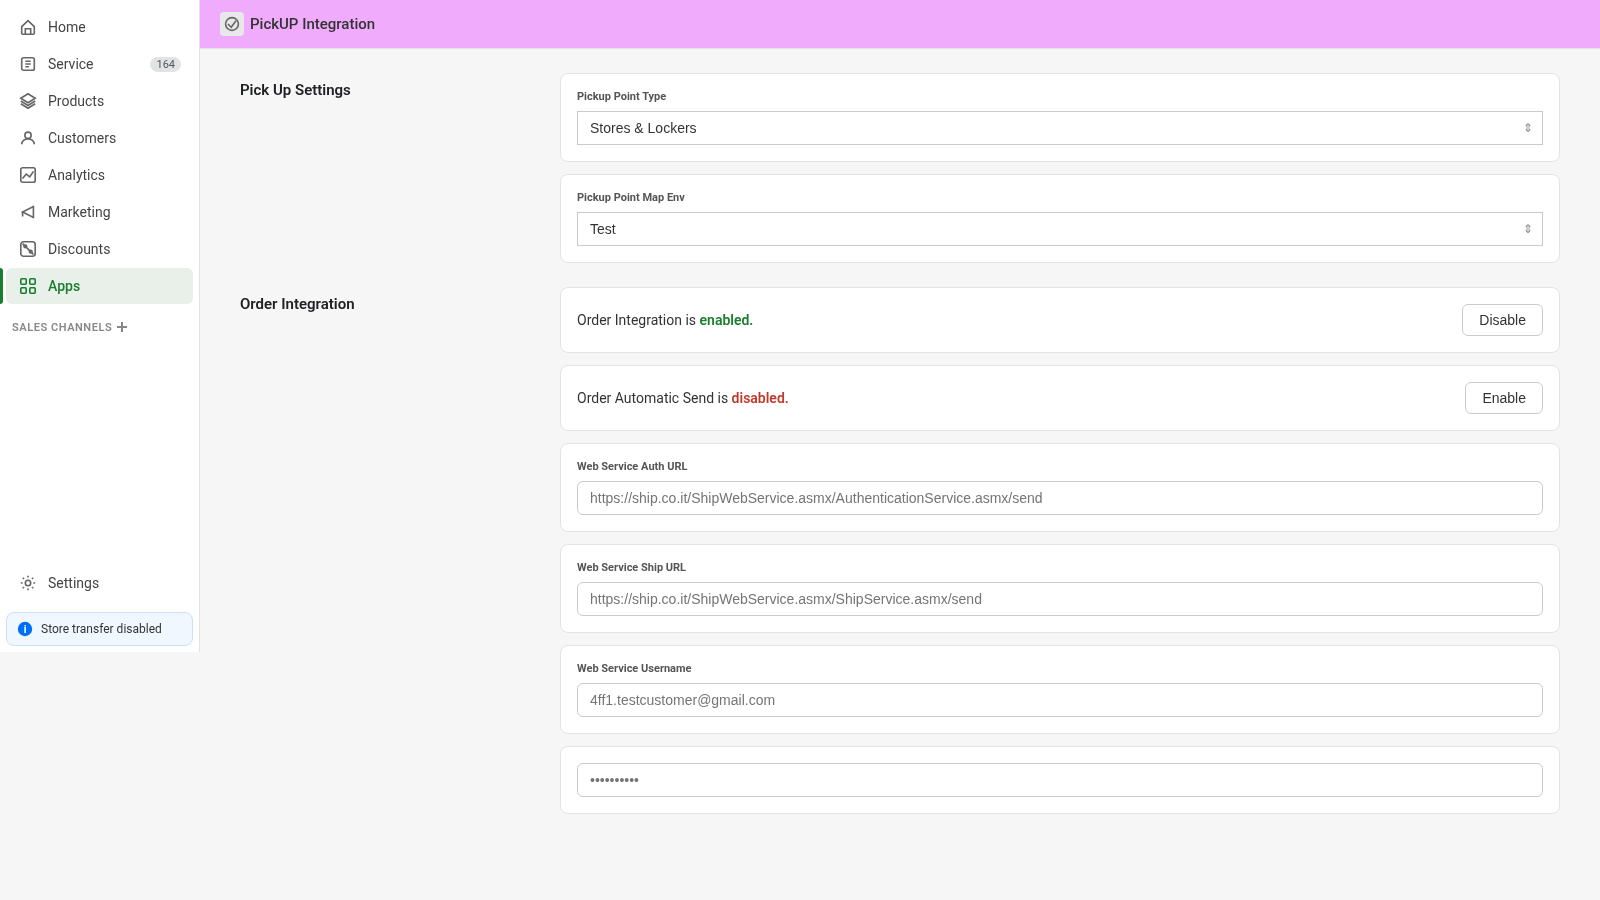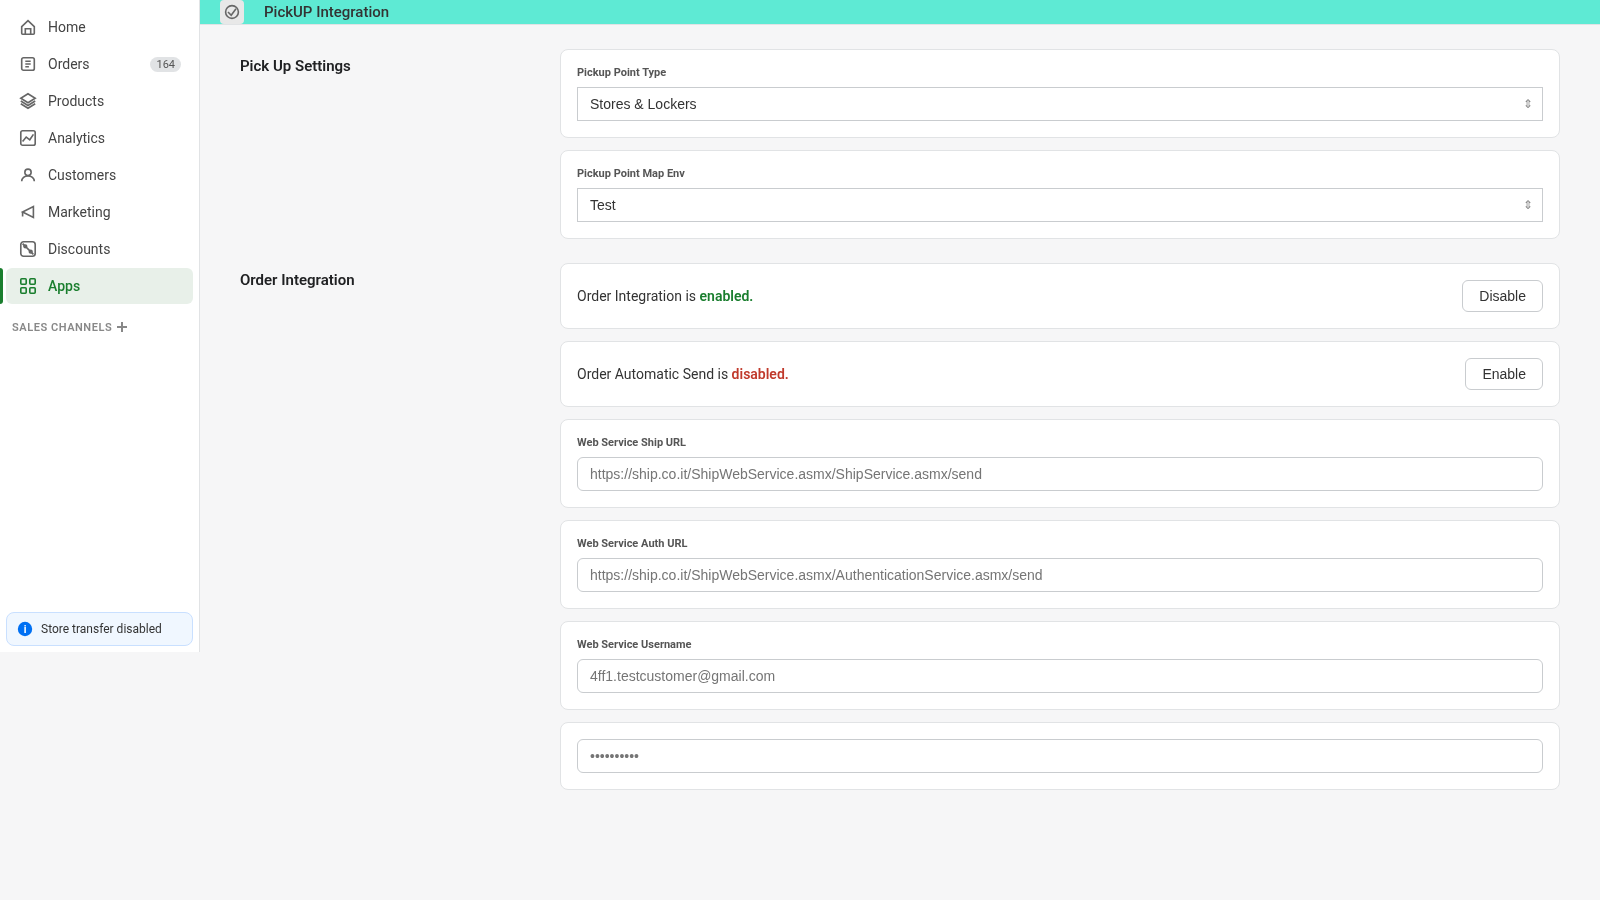--- a/index.html
+++ b/index.html
@@ -87,26 +87,26 @@
 
     
     .main-content {
       flex: 1;
       overflow-y: auto;
       background: #f6f6f7;
     }
 
     
     .page-header {
-      background: #5eead4;
+      background: #f0abfc;
       border-bottom: 1px solid #e1e3e5;
-      padding: 0 20px;
+      padding: 12px 20px;
       display: flex;
       align-items: center;
-      gap: 20px;
+      gap: 6px;
     }
     .page-header .app-icon {
       width: 24px; height: 24px;
       background: #e8e8e8;
       border-radius: 4px;
       display: flex; align-items: center; justify-content: center;
       font-size: 12px;
     }
     .page-header .breadcrumb-title {
       font-size: 15px;
@@ -230,51 +230,51 @@
       <span>Home</span>
     </div>
 
     <div class="sidebar-item">
       <span class="icon">
         <svg width="18" height="18" viewBox="0 0 20 20" fill="none" stroke="#666" stroke-width="1.8">
             <rect x="3" y="3" width="14" height="14" rx="2"></rect>
             <path d="M7 7h6M7 10h6M7 13h4"></path>
           </svg>
       </span>
-      <span>Orders</span>
+      <span>Service</span>
       <span class="badge">164</span>
     </div>
 
     <div class="sidebar-item">
       <span class="icon">
         <svg width="18" height="18" viewBox="0 0 20 20" fill="none" stroke="#666" stroke-width="1.8">
             <path d="M10 2L2 7l8 5 8-5-8-5zM2 13l8 5 8-5M2 10l8 5 8-5"></path>
           </svg>
       </span>
       <span>Products</span>
+    </div>
+
+    <div class="sidebar-item">
+      <span class="icon">
+        <svg width="18" height="18" viewBox="0 0 20 20" fill="none" stroke="#666" stroke-width="1.8">
+            <circle cx="10" cy="7" r="3.5"></circle>
+            <path d="M3 17c0-3.3 3.1-6 7-6s7 2.7 7 6"></path>
+          </svg>
+      </span>
+      <span>Customers</span>
     </div>
 
     <div class="sidebar-item">
       <span class="icon">
         <svg width="18" height="18" viewBox="0 0 20 20" fill="none" stroke="#666" stroke-width="1.8">
             <path d="M4 14l4-5 4 3 4-6"></path>
             <rect x="2" y="2" width="16" height="16" rx="2"></rect>
           </svg>
       </span>
       <span>Analytics</span>
-    </div>
-
-    <div class="sidebar-item">
-      <span class="icon">
-        <svg width="18" height="18" viewBox="0 0 20 20" fill="none" stroke="#666" stroke-width="1.8">
-            <circle cx="10" cy="7" r="3.5"></circle>
-            <path d="M3 17c0-3.3 3.1-6 7-6s7 2.7 7 6"></path>
-          </svg>
-      </span>
-      <span>Customers</span>
     </div>
 
     <div class="sidebar-item">
       <span class="icon">
         <svg width="18" height="18" viewBox="0 0 20 20" fill="none" stroke="#666" stroke-width="1.8">
             <path d="M4 10l12-6v12L4 10z"></path>
             <path d="M4 10v5"></path>
           </svg>
       </span>
       <span>Marketing</span>
@@ -309,20 +309,31 @@
       <div class="add-btn">
         <svg width="16" height="16" viewBox="0 0 16 16" fill="none" stroke="#888" stroke-width="2">
             <path d="M8 3v10M3 8h10"></path>
           </svg>
       </div>
     </div>
 
 
   </div>
 
+  <div style="padding: 4px 0;">
+    <div class="sidebar-item">
+      <span class="icon">
+        <svg width="18" height="18" viewBox="0 0 20 20" fill="none" stroke="#666" stroke-width="1.8">
+            <circle cx="10" cy="10" r="3"></circle>
+            <path d="M10 2v2M10 16v2M2 10h2M16 10h2M4.2 4.2l1.4 1.4M14.4 14.4l1.4 1.4M4.2 15.8l1.4-1.4M14.4 5.6l1.4-1.4"></path>
+          </svg>
+      </span>
+      <span>Settings</span>
+    </div>
+  </div>
 
   <div class="store-transfer-banner">
     <span class="info-icon">
       <svg width="16" height="16" viewBox="0 0 20 20" fill="#0070f3">
           <circle cx="10" cy="10" r="9"></circle>
           <text x="10" y="15" text-anchor="middle" fill="#fff" font-size="13" font-weight="bold">i</text>
         </svg>
     </span>
     <span>Store transfer disabled</span>
   </div>
@@ -393,30 +404,30 @@
         <div class="card">
           <div class="status-row">
             <span class="status-text">
               Order Automatic Send is <span class="disabled">disabled.</span>
             </span>
             <button class="action-btn">Enable</button>
           </div>
         </div>
 
         <div class="card">
+          <div class="card-label">Web Service Auth URL</div>
+          <input class="text-input" type="text" value="" placeholder="https://ship.co.it/ShipWebService.asmx/AuthenticationService.asmx/send" style="">
+        </div>
+
+        <div class="card">
           <div class="card-label">Web Service Ship URL</div>
           <input class="text-input" type="text" value="" placeholder="https://ship.co.it/ShipWebService.asmx/ShipService.asmx/send" style="">
         </div>
 
         <div class="card">
-          <div class="card-label">Web Service Auth URL</div>
-          <input class="text-input" type="text" value="" placeholder="https://ship.co.it/ShipWebService.asmx/AuthenticationService.asmx/send" style="">
-        </div>
-
-        <div class="card">
           <div class="card-label">Web Service Username</div>
           <input class="text-input" type="text" value="" placeholder="4ff1.testcustomer@gmail.com" style="">
         </div>
 
         <div class="card">
           <input class="text-input" type="password" value="" placeholder="••••••••••" style="">
         </div>
 
       </div>
     </div>

